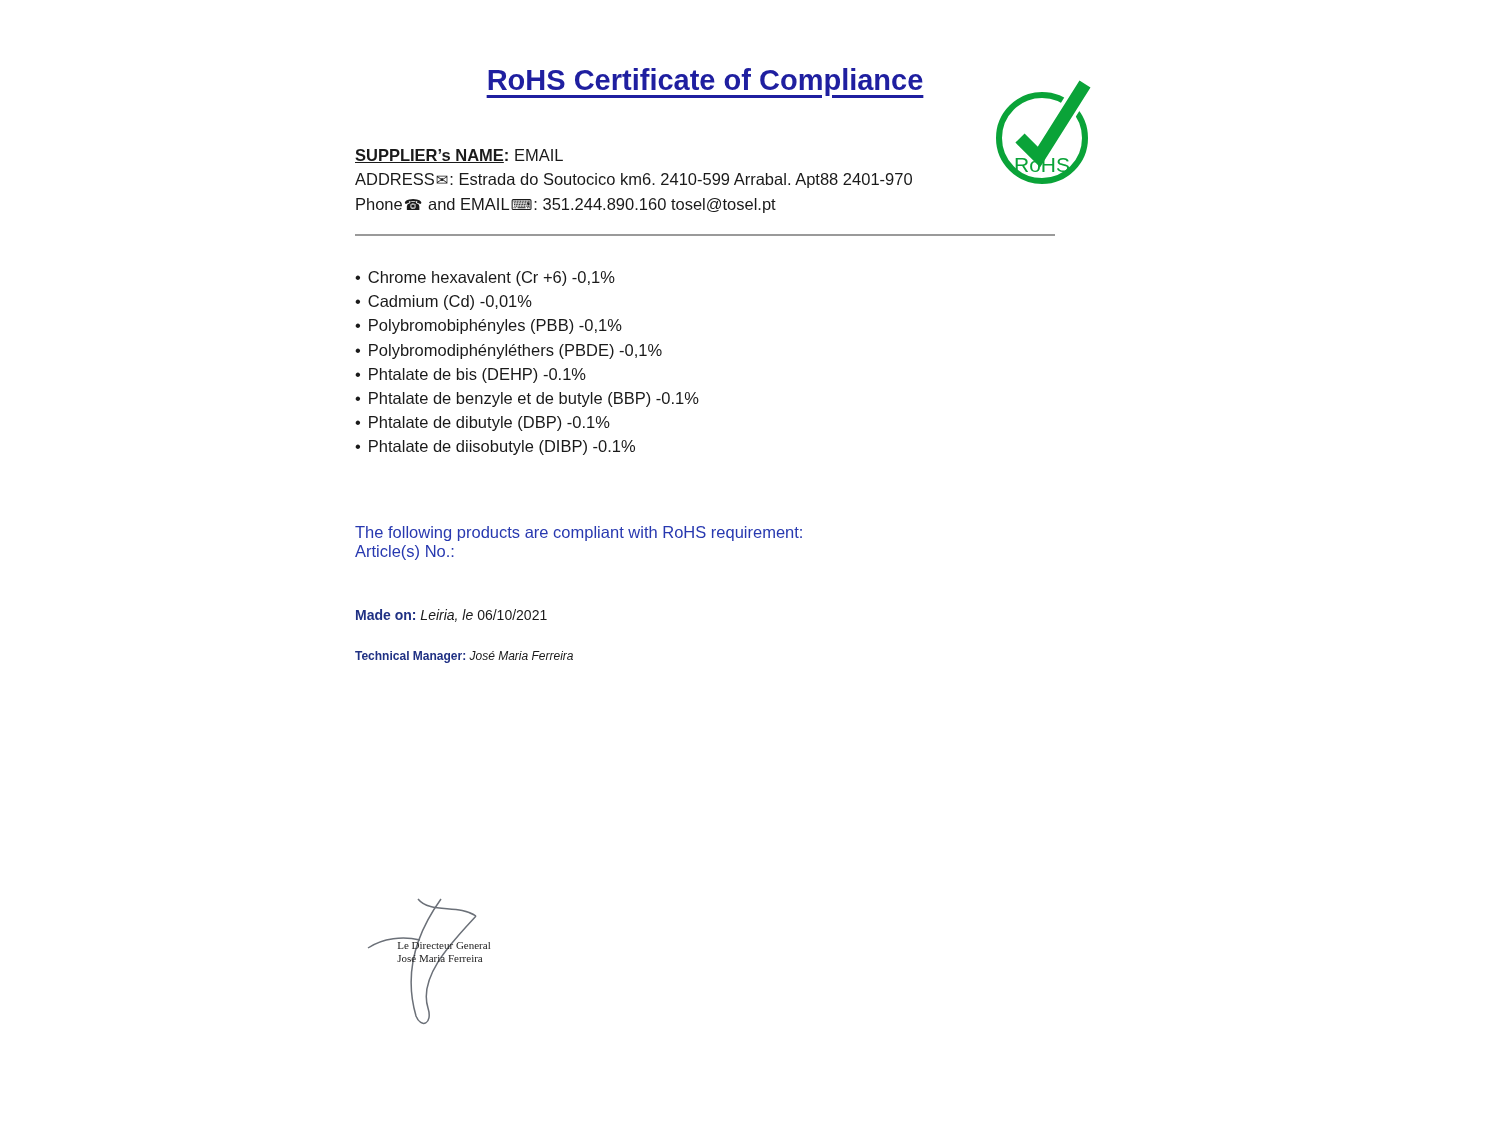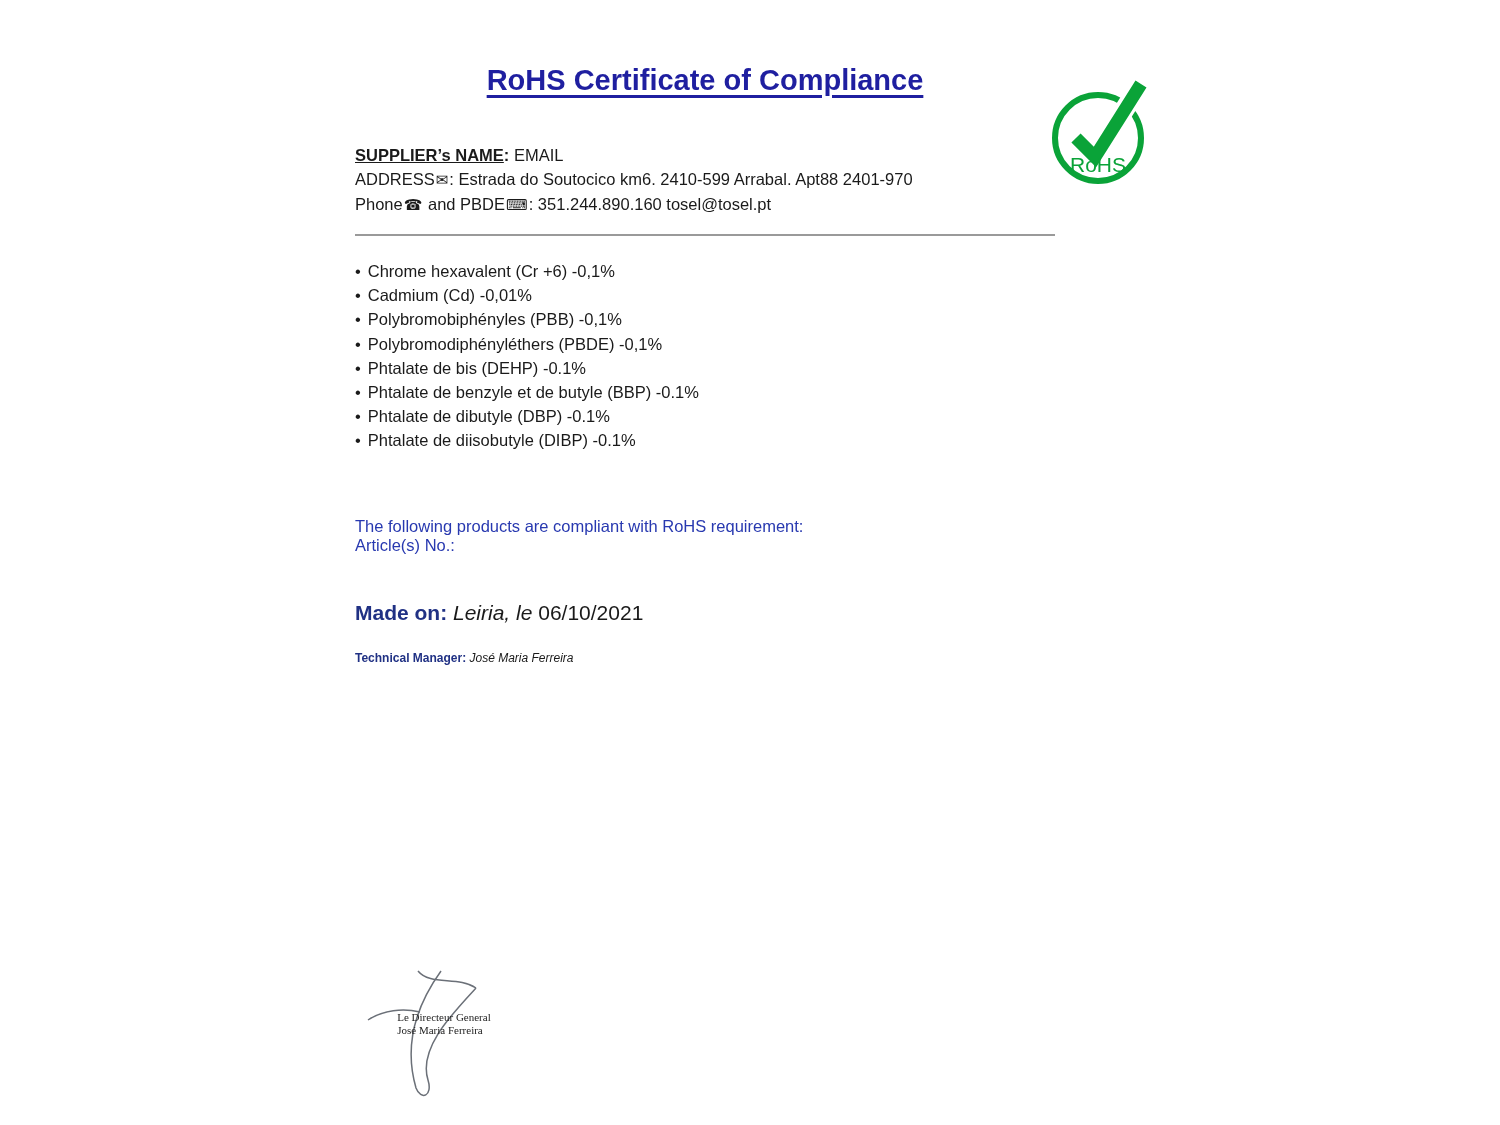--- a/index.html
+++ b/index.html
@@ -19,56 +19,56 @@
   .supplier { margin-top:46px; font-size:16.5px; line-height:24px; }
   .b { font-weight:bold; }
   .u { text-decoration:underline; }
   .inline-icon { font-size:15px; margin:0 1px; }
 
   hr.divider { margin-top:17px; border:none; border-top:2px solid var(--divider-gray); }
 
   .blue { color:var(--text-blue); }
   .certify { margin-top:53px; font-size:16.5px; line-height:24px; text-align:justify; }
 
-  ul.substances { margin-top:23px; list-style:none; font-size:16.5px; line-height:24.2px; }
+  ul.substances { margin-top:29px; list-style:none; font-size:16.5px; line-height:24.2px; }
   ul.substances li::before { content:"•"; margin-right:7px; }
 
   .compliance { margin-top:64px; font-size:16.5px; }
   .article    { font-size:16.5px; }
 
-  .made-on { margin-top:46px; font-size:21px; }
+  .made-on { margin-top:46px; font-size:14px; }
   .tech    { margin-top:26px; font-size:12px; }
   .label-navy { color:var(--label-navy); font-weight:bold; }
   .it { font-style:italic; }
 
-  .logo { position:absolute; left:1050px; top:80px; width:100px; height:110px; }
+  .logo { position:absolute; left:994px; top:80px; width:100px; height:110px; }
   .logo svg { overflow:visible; }
   .logo-ellipse  { fill:none; stroke:var(--logo-green); stroke-width:6; }
   .logo-check-bg { fill:none; stroke:#ffffff; stroke-width:20; }
   .logo-check    { fill:none; stroke:var(--logo-green); stroke-width:13; }
   .logo-text     { fill:var(--logo-green); font-family:"Liberation Sans",sans-serif; font-size:21px; }
 
-  .signature { position:absolute; left:358px; top:968px; width:170px; height:130px;text-align:center; }
+  .signature { position:absolute; left:358px; top:896px; width:170px; height:130px;text-align:center; }
   .signature svg { overflow:visible; }
   .sig-stroke { fill:none; stroke:#6b7078; stroke-width:1.5; }
   .sig-text { font-family:"Liberation Serif",serif; font-size:11px; fill:#222; }
 </style>
 </head>
 <body>
 
 <div class="page">
 
   <div class="content">
 
     <h1 class="title">RoHS Certificate of Compliance</h1>
 
     <div class="supplier">
       <p><span class="b u">SUPPLIER’s NAME</span><span class="b">:</span><span> EMAIL</span></p>
       <p><span>ADDRESS</span><span class="inline-icon">✉</span><span>: Estrada do Soutocico km6. 2410-599 Arrabal. Apt88 2401-970</span></p>
-      <p><span>Phone</span><span class="inline-icon">☎</span><span> and PBDE</span><span class="inline-icon">⌨</span><span>: 351.244.890.160 tosel@tosel.pt</span></p>
+      <p><span>Phone</span><span class="inline-icon">☎</span><span> and EMAIL</span><span class="inline-icon">⌨</span><span>: 351.244.890.160 tosel@tosel.pt</span></p>
     </div>
 
     <hr class="divider">
 
 
     <ul class="substances">
       <li>Chrome hexavalent (Cr +6) -0,1%</li>
       <li>Cadmium (Cd) -0,01%</li>
       <li>Polybromobiphényles (PBB) -0,1%</li>
       <li>Polybromodiphényléthers (PBDE) -0,1%</li>

